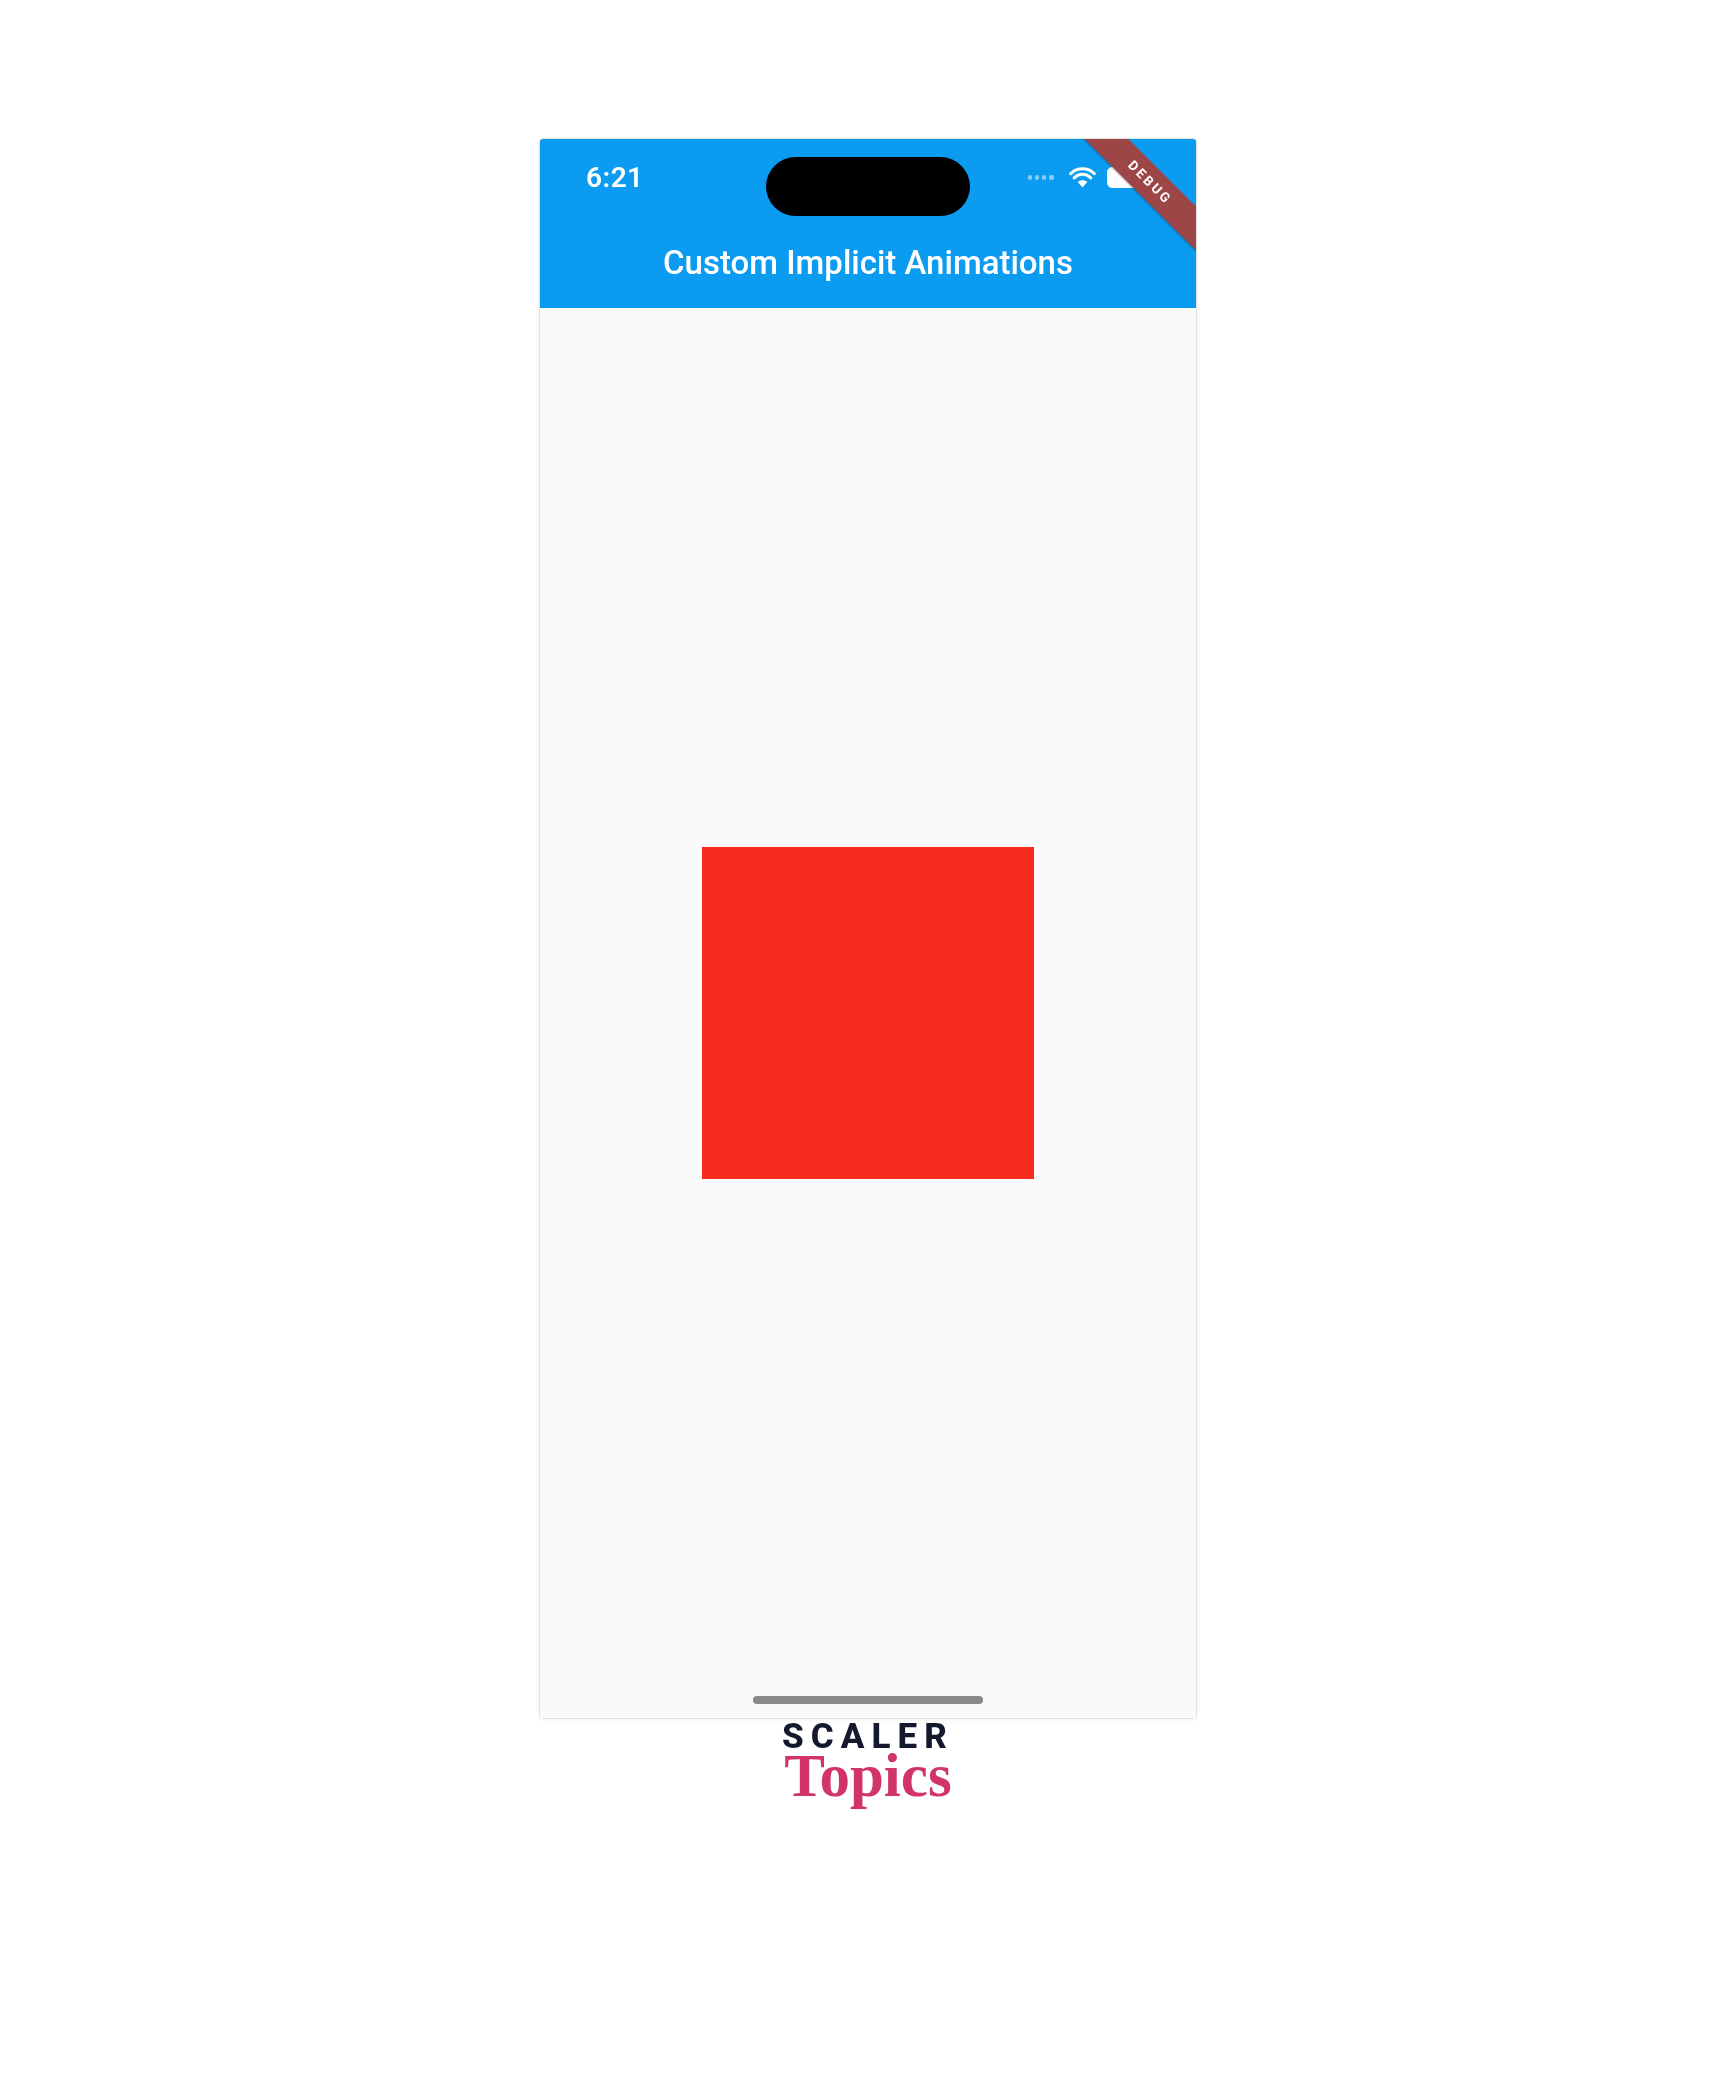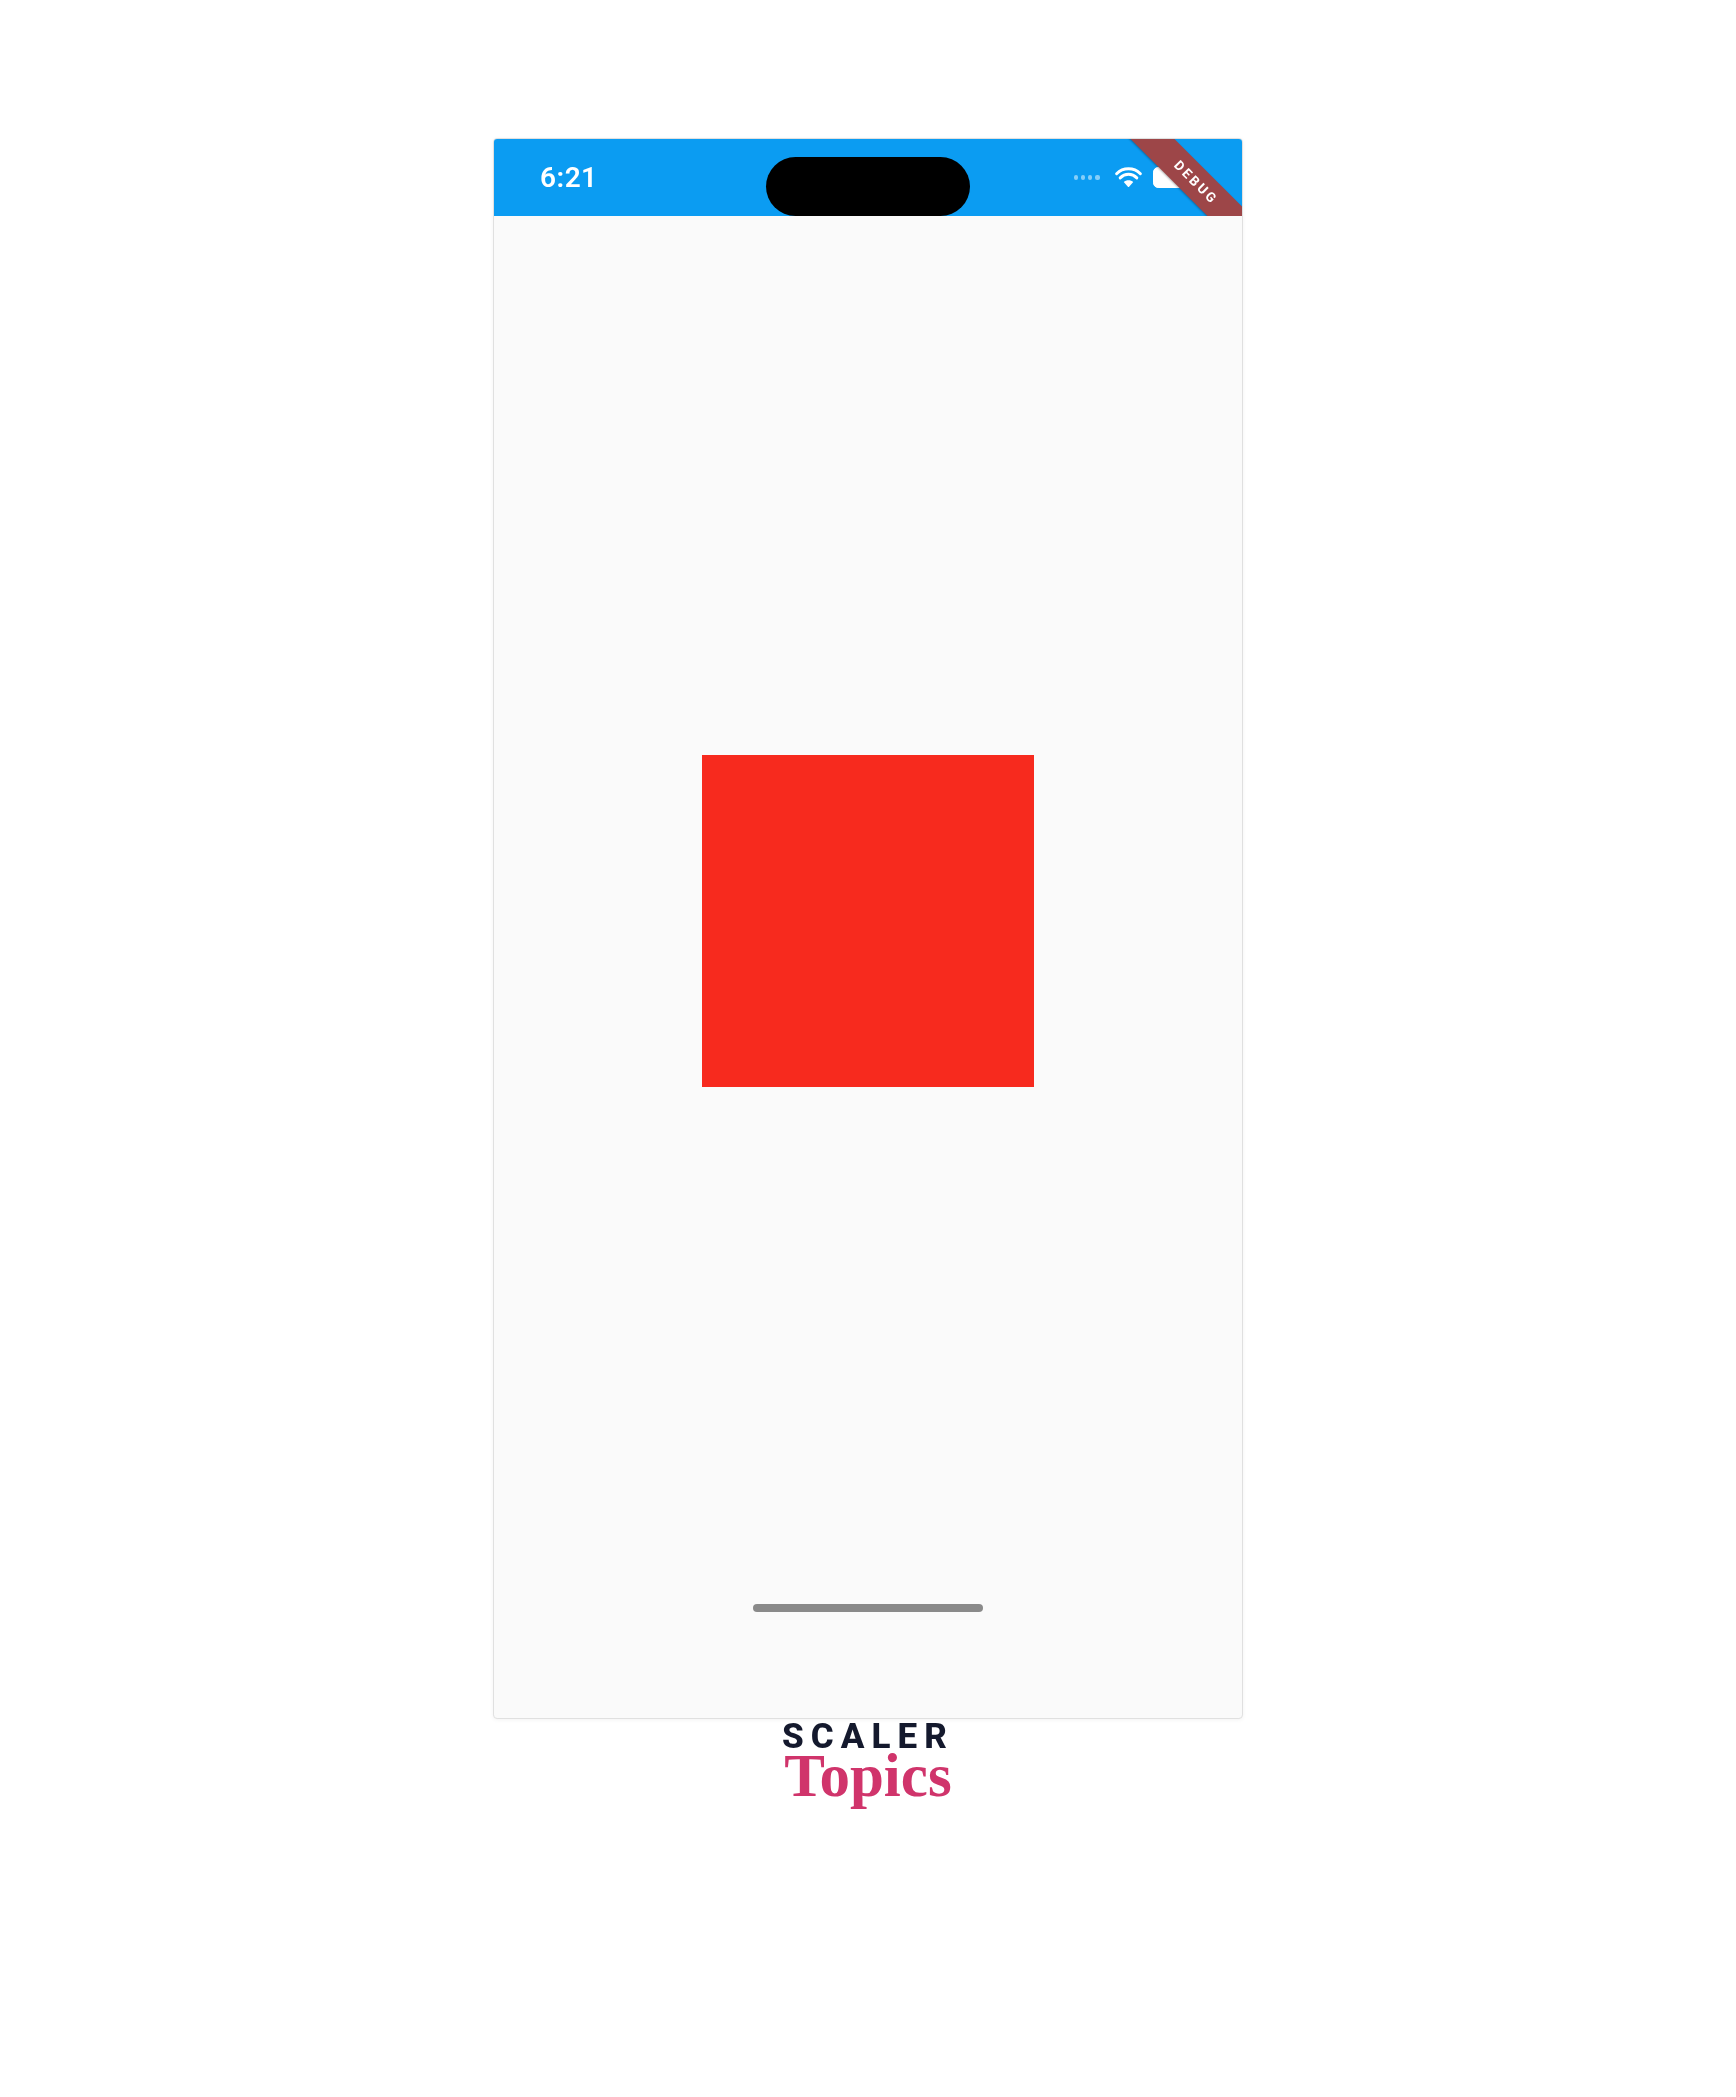--- a/index.html
+++ b/index.html
@@ -14,21 +14,21 @@
       width: 1736px;
       height: 2097px;
       display: flex;
       flex-direction: column;
       align-items: center;
       justify-content: flex-start;
       padding-top: 138px;
     }
 
     .phone-frame {
-      width: 750px;
+      width: 658px;
       height: 1581px;
       background: #fafafa;
       border: 1px solid #e0e0e0;
       border-radius: 4.1px;
       position: relative;
       overflow: hidden;
       box-shadow: 0 1px 4.1px rgba(0,0,0,0.05);
     }
 
     .appbar-area {
@@ -226,20 +226,23 @@
           </svg>
         </div>
         <div class="battery-icon"></div>
       </div>
     </div>
 
     <div class="debug-ribbon">
       <div class="debug-ribbon-inner">DEBUG</div>
     </div>
 
+    <div class="app-title-bar">
+      <div class="app-title">Custom Implicit Animations</div>
+    </div>
 
   </div>
 
   <div class="app-body">
     <div class="red-square"></div>
     <div class="home-indicator"></div>
   </div>
 
 </div>
 

